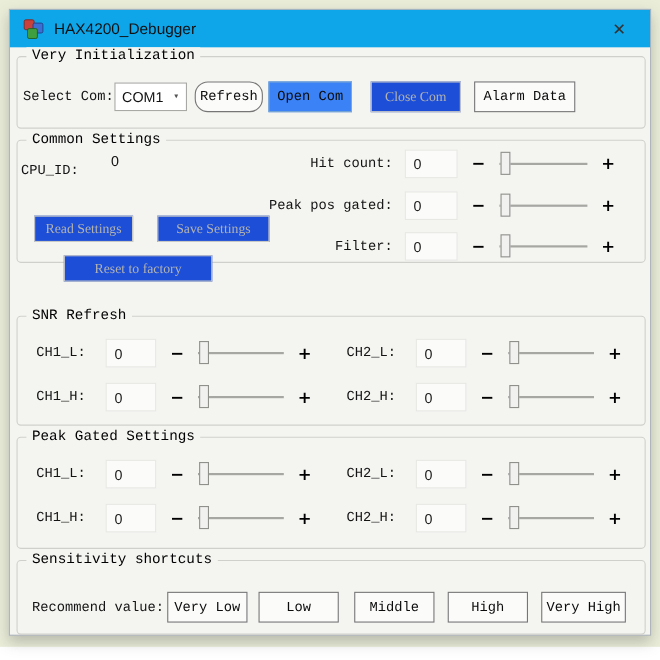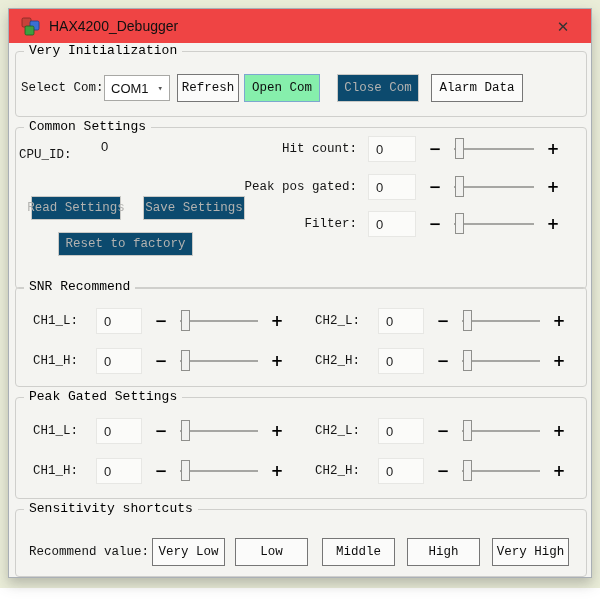--- a/index.html
+++ b/index.html
@@ -16,21 +16,21 @@
   }
 
   .window {
     position: absolute; left: 8px; top: 8px; width: 584px; height: 570px;
     background: #f4f4f1;
     border: 1px solid #a9afb5;
     box-shadow: 0 6px 12px rgba(90,90,90,0.35);
   }
 
   .titlebar {
-    position: relative; height: 34px; background: #ef4444;
+    position: relative; height: 34px; background: #0ea5e9;
     display: flex; align-items: center; padding-left: 12px;
   }
   .titlebar .app-icon { width: 19px; height: 19px; }
   .titlebar .title {
     margin-left: 9px; font-size: 14px; color: #111;
     font-family: "Liberation Sans", sans-serif;
   }
   .close-btn {
     position: absolute; right: 16px; top: 6px; width: 24px; height: 24px;
     display: flex; align-items: center; justify-content: center;
@@ -44,36 +44,36 @@
   .group {
     position: absolute; border: 1px solid #cfcfcc; border-radius: 4px;
     background: transparent;
   }
   .legend {
     position: absolute; top: -9px; left: 8px; background: #f4f4f1;
     padding: 0 5px; font-size: 13px; color: #000; white-space: nowrap;
   }
 
   .g-port   { left: 6px; top: 8px;   width: 572px; height: 66px;  }
-  .g-common { left: 6px; top: 84px;  width: 572px; height: 162px; }
+  .g-common { left: 6px; top: 84px;  width: 572px; height: 112px; }
   .g-snr    { left: 6px; top: 244px; width: 572px; height: 100px; }
   .g-peak   { left: 6px; top: 354px; width: 572px; height: 102px; }
   .g-sens   { left: 6px; top: 466px; width: 572px; height: 68px;  }
 
   .abs { position: absolute; }
   .lblrow { display: flex; align-items: center; height: 28px; font-size: 12.5px; }
 
   .btn {
     position: absolute; height: 28px; background: #fbfbfa;
     border: 1px solid #767676; font-family: "Liberation Mono", monospace;
     font-size: 12.5px; color: #0c0c0c; display: flex; align-items: center;
     justify-content: center; cursor: pointer; white-space: nowrap;
   }
-  .btn.primary { background: #86efac; border-color: #7da7cf; }
-  .btn.disabled { border-color: #c9c9c6; color: #b2b2b0; background: #0c4a6e; cursor: default; }
+  .btn.primary { background: #3b82f6; border-color: #7da7cf; }
+  .btn.disabled { border-color: #c9c9c6; color: #b2b2b0; background: #1d4ed8; cursor: default; font-family: Liberation Serif, serif; }
   .btn.small { height: 24px; }
 
   .combo {
     position: absolute; width: 66px; height: 26px; background: #ffffff;
     border: 1px solid #a8a8a5; display: flex; align-items: center;
     justify-content: space-between; padding: 0 6px; cursor: pointer;
   }
   .combo .combo-value { font-size: 13px; font-family: "Liberation Sans", sans-serif; color: #111; }
   .combo .arrow { font-size: 9px; color: #555; }
 
@@ -126,21 +126,21 @@
     <div class="body">
 
       <div class="group g-port">
         <span class="legend">Very Initialization</span>
       </div>
       <div class="abs lblrow" style="left:12px;top:31px;">Select Com:</div>
       <div class="combo" style="left:95px;top:32px;">
         <span class="combo-value">COM1</span>
         <span class="arrow">▾</span>
       </div>
-      <div class="btn" style="left:168px;top:31px;width:62px;">Refresh</div>
+      <div class="btn" style="left:168px;top:31px;width:62px;border-radius:12px;">Refresh</div>
       <div class="btn primary" style="left:235px;top:31px;width:76px;">Open Com</div>
       <div class="btn disabled" style="left:328px;top:31px;width:82px;">Close Com</div>
       <div class="btn" style="left:422px;top:31px;width:92px;">Alarm Data</div>
 
       <div class="group g-common">
         <span class="legend">Common Settings</span>
       </div>
       <div class="cpu-label">CPU_ID:</div>
       <div class="cpu-value">0</div>
 
@@ -170,21 +170,21 @@
             <span class="thumb"></span>
           </span>
         <span class="sign">+</span>
       </div>
 
       <div class="btn small disabled" style="left:22px;top:153px;width:90px;">Read Settings</div>
       <div class="btn small disabled" style="left:134px;top:153px;width:102px;">Save Settings</div>
       <div class="btn small disabled" style="left:49px;top:189px;width:135px;">Reset to factory</div>
 
       <div class="group g-snr">
-        <span class="legend">SNR Recommend</span>
+        <span class="legend">SNR Refresh</span>
       </div>
       <div class="srow" style="left:24px;top:264px;">
         <span class="slbl w52">CH1_L:</span>
         <span class="valbox w46">0</span>
         <span class="sign">−</span>
         <span class="track">
             <span class="thumb"></span>
           </span>
         <span class="sign">+</span>
       </div>

